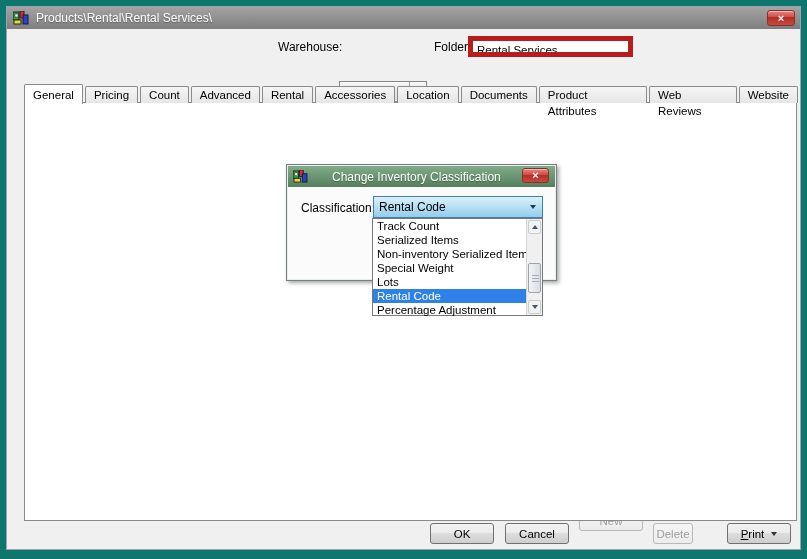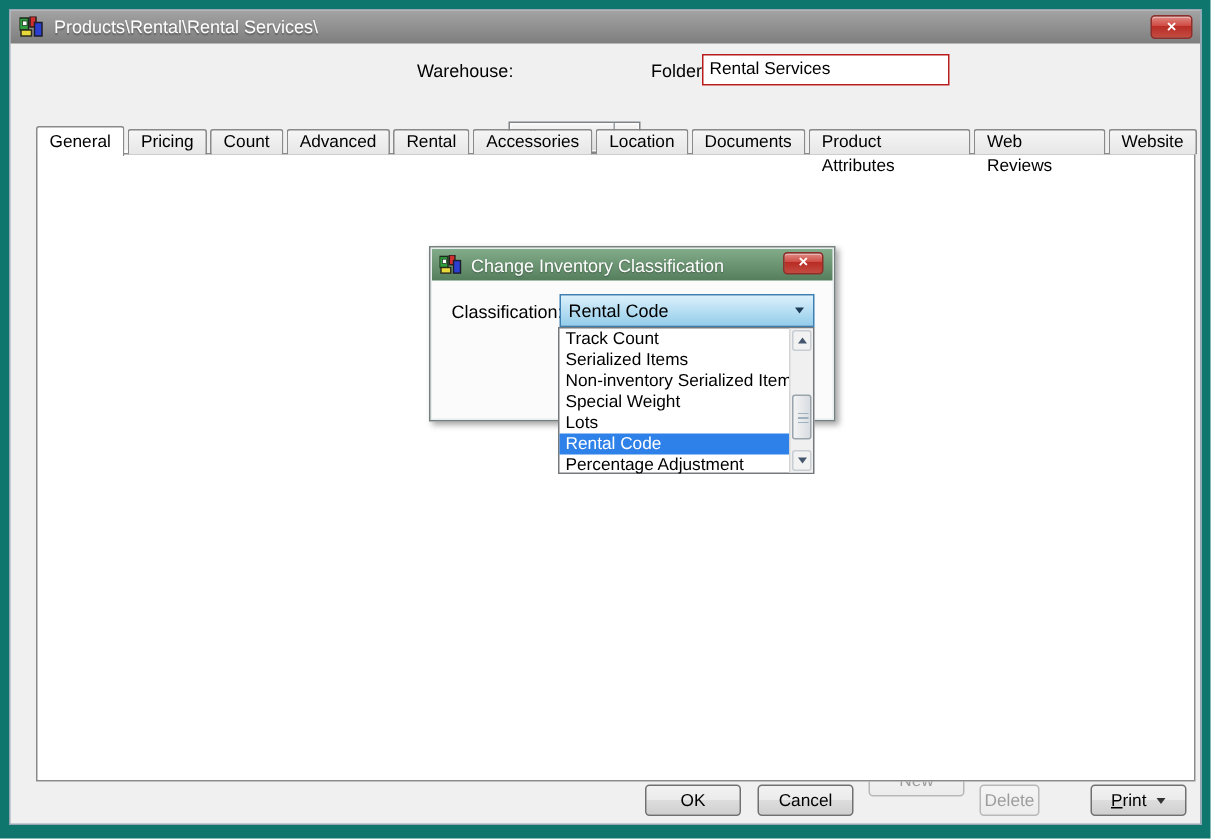--- a/index.html
+++ b/index.html
@@ -8,21 +8,21 @@
   .window { position:absolute; left:6px; top:6px; width:795px; height:544px; background:#f0f0f0; border:1px solid #97a5b5; }
   .titlebar { position:absolute; left:0; top:0; width:100%; height:22px; background:linear-gradient(#a3a3a3,#7e7e7e); display:flex; align-items:center; padding-left:6px; }
   .titlebar .title { color:#fff; margin-left:7px; font-size:12px; text-shadow:0 1px 1px rgba(0,0,0,.3); }
   .closebtn { position:absolute; top:3px; width:28px; height:16px; border:1px solid #8c2f2b; border-radius:3px;
     background:linear-gradient(#e08a84,#cf4a42 45%,#b92c25 46%,#c34b40); color:#fff; font-weight:bold; font-size:11px;
     display:flex; align-items:center; justify-content:center; line-height:1; box-shadow:inset 0 1px 0 rgba(255,255,255,.4); }
   .appicon { display:inline-block; }
 
   .lbl { position:absolute; white-space:nowrap; }
   .lbl.r { text-align:right; }
-  .inp { position:absolute; background:#fff; border:1px solid #b91c1c; font-size:11.5px; padding:2px 4px; line-height:14px; white-space:nowrap; overflow:hidden; }
+  .inp { position:absolute; background:#fff; border:5px solid #b91c1c; font-size:11.5px; padding:2px 4px; line-height:14px; white-space:nowrap; overflow:hidden; }
   .area { position:absolute; background:#fff; border:1px solid #bcbcbc; }
 
   .combo { position:absolute; border:1px solid #7e8488; background:linear-gradient(#f6f6f6,#dcdcdc); display:flex; align-items:center; box-shadow:inset 0 0 0 1px #fbfbfb; }
   .combo .val { flex:1; padding-left:5px; font-size:11.5px; }
   .combo .dropzone { width:17px; align-self:stretch; border-left:1px solid #9aa0a6; display:flex; align-items:center; justify-content:center; }
   .tri-dn { width:0; height:0; border-left:3.5px solid transparent; border-right:3.5px solid transparent; border-top:4.5px solid #222; }
   .tri-up { width:0; height:0; border-left:3.5px solid transparent; border-right:3.5px solid transparent; border-bottom:4.5px solid #44566e; }
   .tri-l  { width:0; height:0; border-top:3.5px solid transparent; border-bottom:3.5px solid transparent; border-right:4.5px solid #44566e; }
   .tri-r  { width:0; height:0; border-top:3.5px solid transparent; border-bottom:3.5px solid transparent; border-left:4.5px solid #44566e; }
 
@@ -60,21 +60,21 @@
      background:repeating-linear-gradient(90deg,#9fb0bf 0 1px,transparent 1px 3px); }
 
   .btn { position:absolute; height:21px; border:1px solid #707070; border-radius:3px; font-size:11.5px;
     background:linear-gradient(#f2f2f2,#ebebeb 50%,#dddddd 50%,#cfcfcf); display:flex; align-items:center; justify-content:center; }
   .btn.disabled { color:#9d9d9d; border-color:#b8b8b8; background:linear-gradient(#f5f5f5,#ececec); }
   .u { text-decoration:underline; }
 
   .modal { position:absolute; left:286px; top:164px; width:271px; height:117px; background:#fbfbfb; border:1px solid #76807f;
     box-shadow:2px 2px 4px rgba(0,0,0,.35), inset 0 0 0 1px #e8edf0; z-index:10; }
   .modal .mtitle { position:absolute; left:1px; top:1px; right:1px; height:21px; background:linear-gradient(#82ab89,#557e5d); display:flex; align-items:center; padding-left:5px; }
-  .modal .mtitle .title { color:#fff; margin-left:6px; font-size:12px; text-shadow:0 1px 1px rgba(0,0,0,.3); }
+  .modal .mtitle .title { color:#fff; margin-left:24px; font-size:12px; text-shadow:0 1px 1px rgba(0,0,0,.3); }
   .focuscombo { position:absolute; left:86px; top:31px; width:170px; height:22px; border:1px solid #3c7fb1;
     background:linear-gradient(#dbf0fb,#94cdeb); display:flex; align-items:center; }
   .focuscombo .val { flex:1; padding-left:5px; font-size:12px; }
   .focuscombo .dropzone { width:18px; align-self:stretch; display:flex; align-items:center; justify-content:center; }
 
   .popup { position:absolute; left:372px; top:218px; width:171px; height:98px; background:#fff; border:1px solid #76797c; z-index:12; }
   .popup .items { position:absolute; left:0; top:0; right:16px; bottom:0; }
   .popup .item { height:14px; line-height:14px; padding-left:4px; font-size:11.5px; white-space:nowrap; overflow:hidden; }
   .popup .item.selected { background:#2e81e8; color:#fff; }
   .vscroll { position:absolute; right:0; top:0; width:16px; height:96px; background:#f0f0f0; border-left:1px solid #d5d5d5; }

